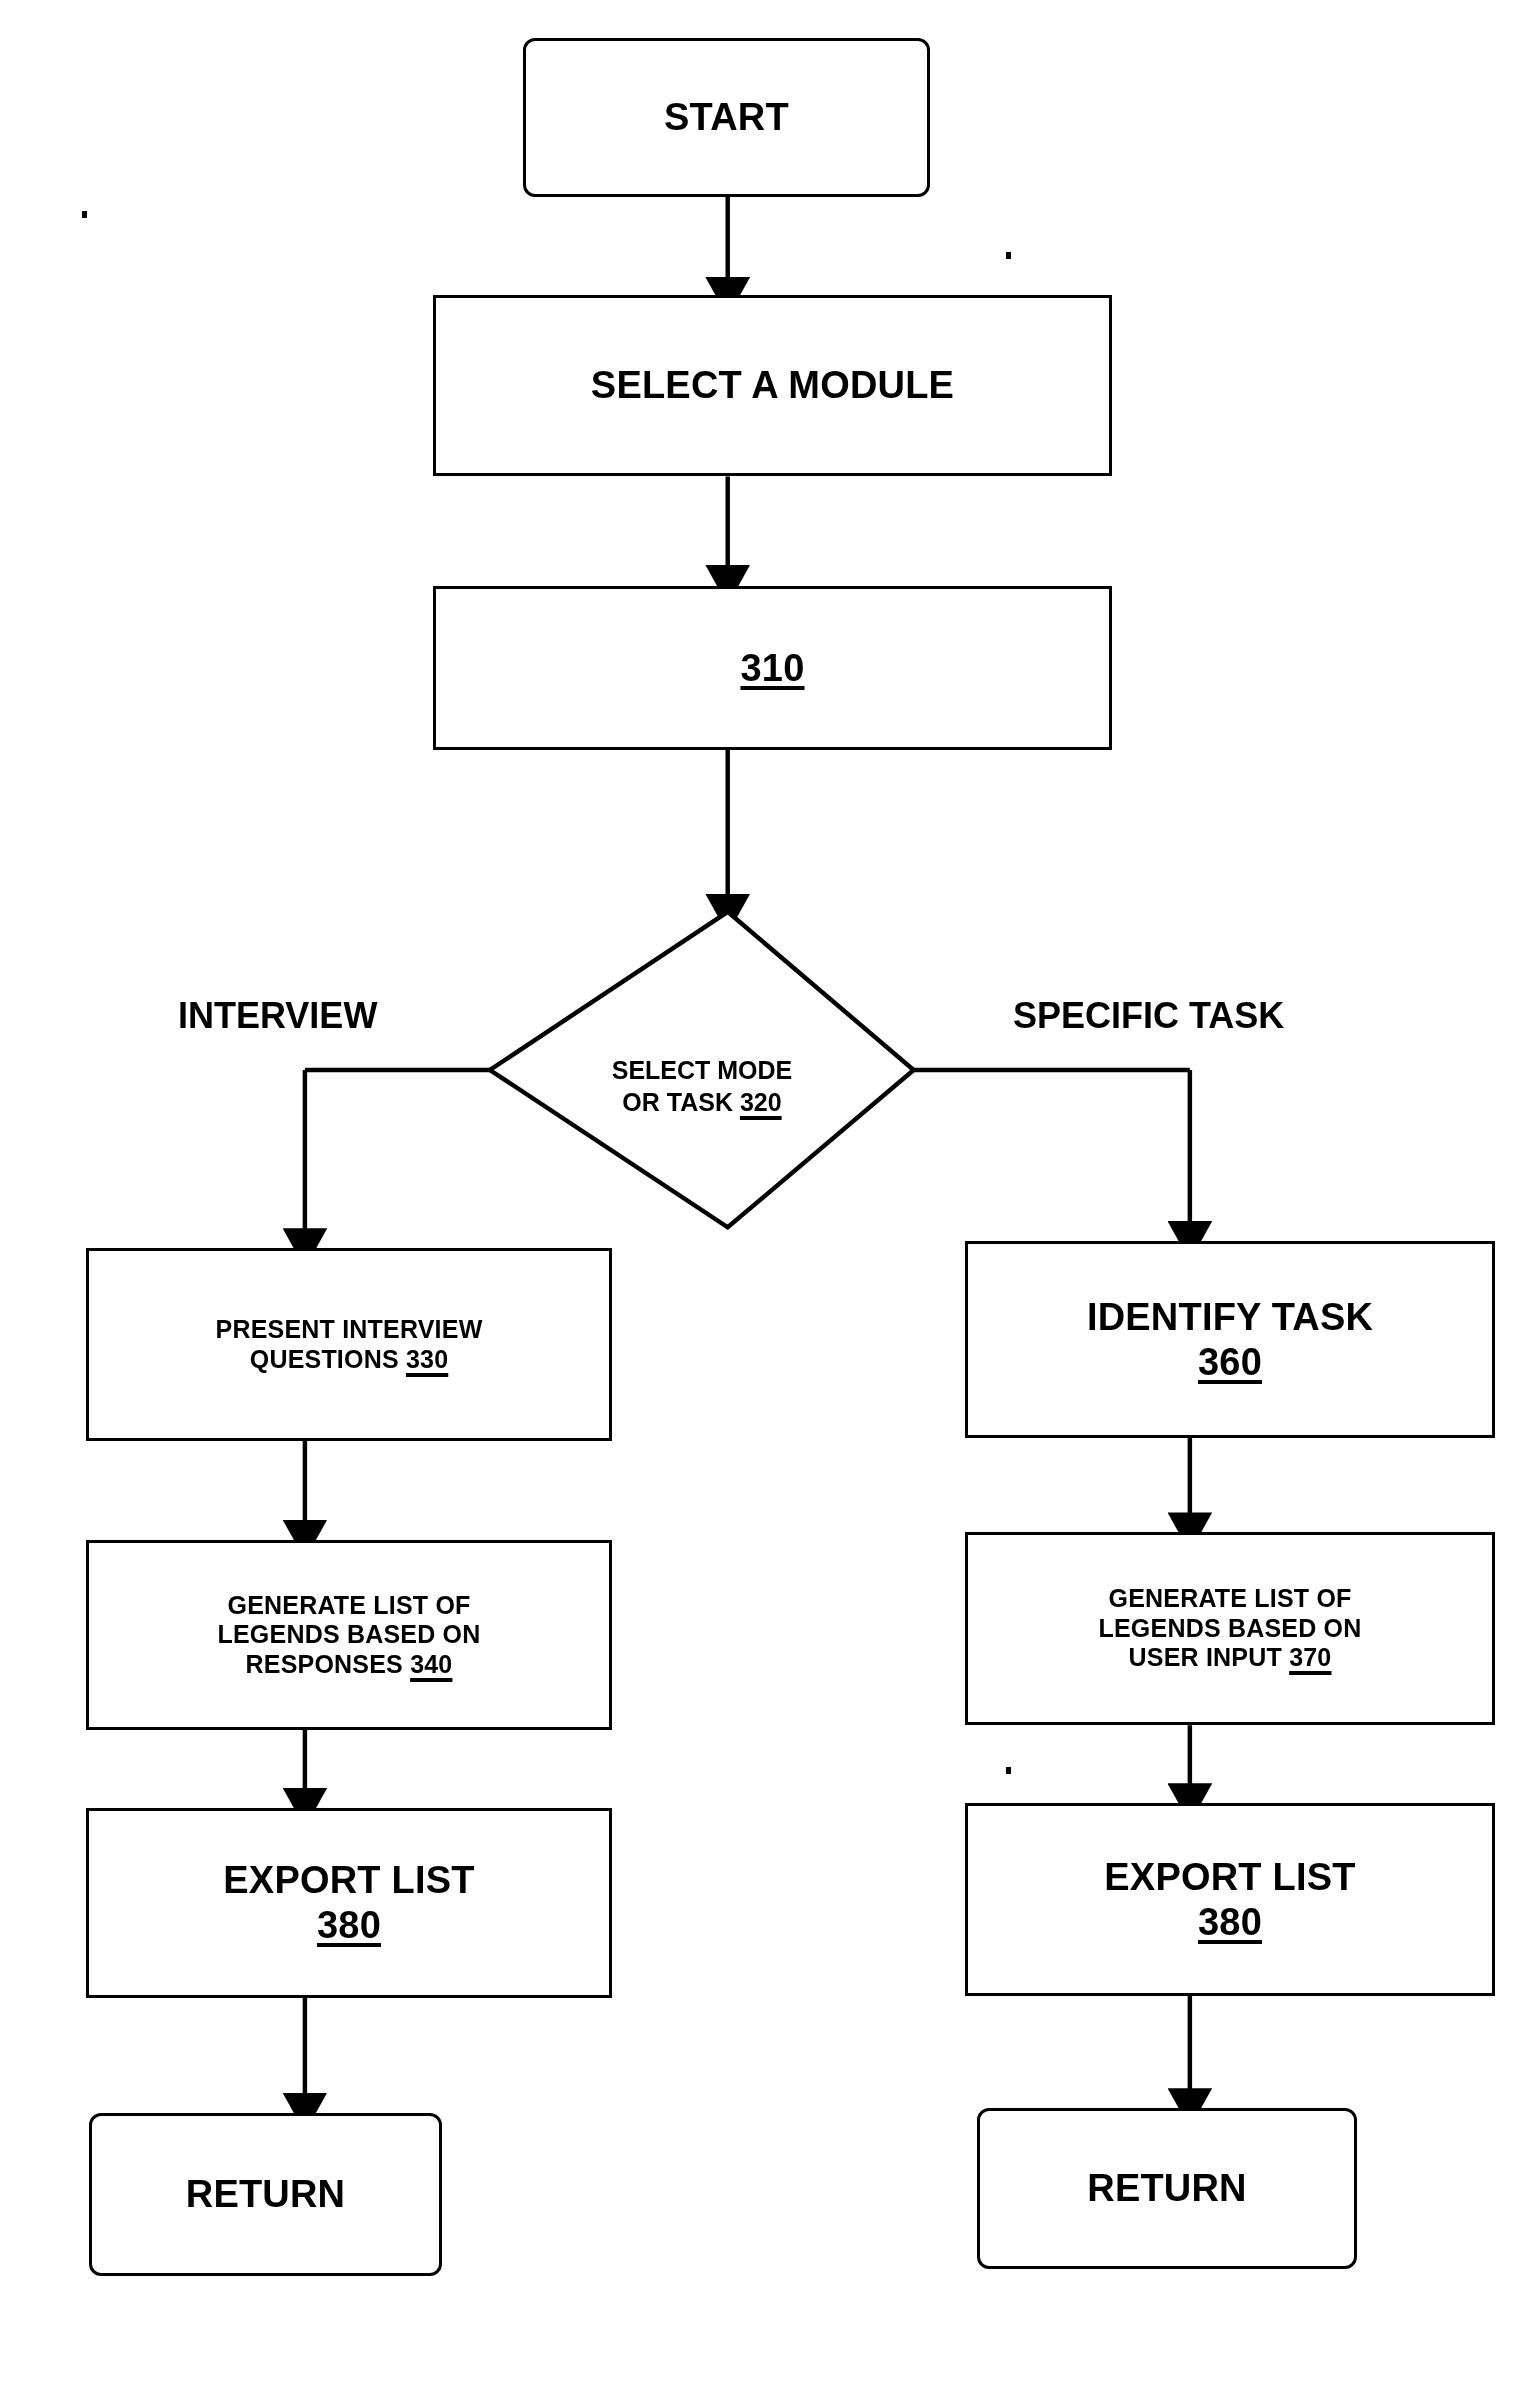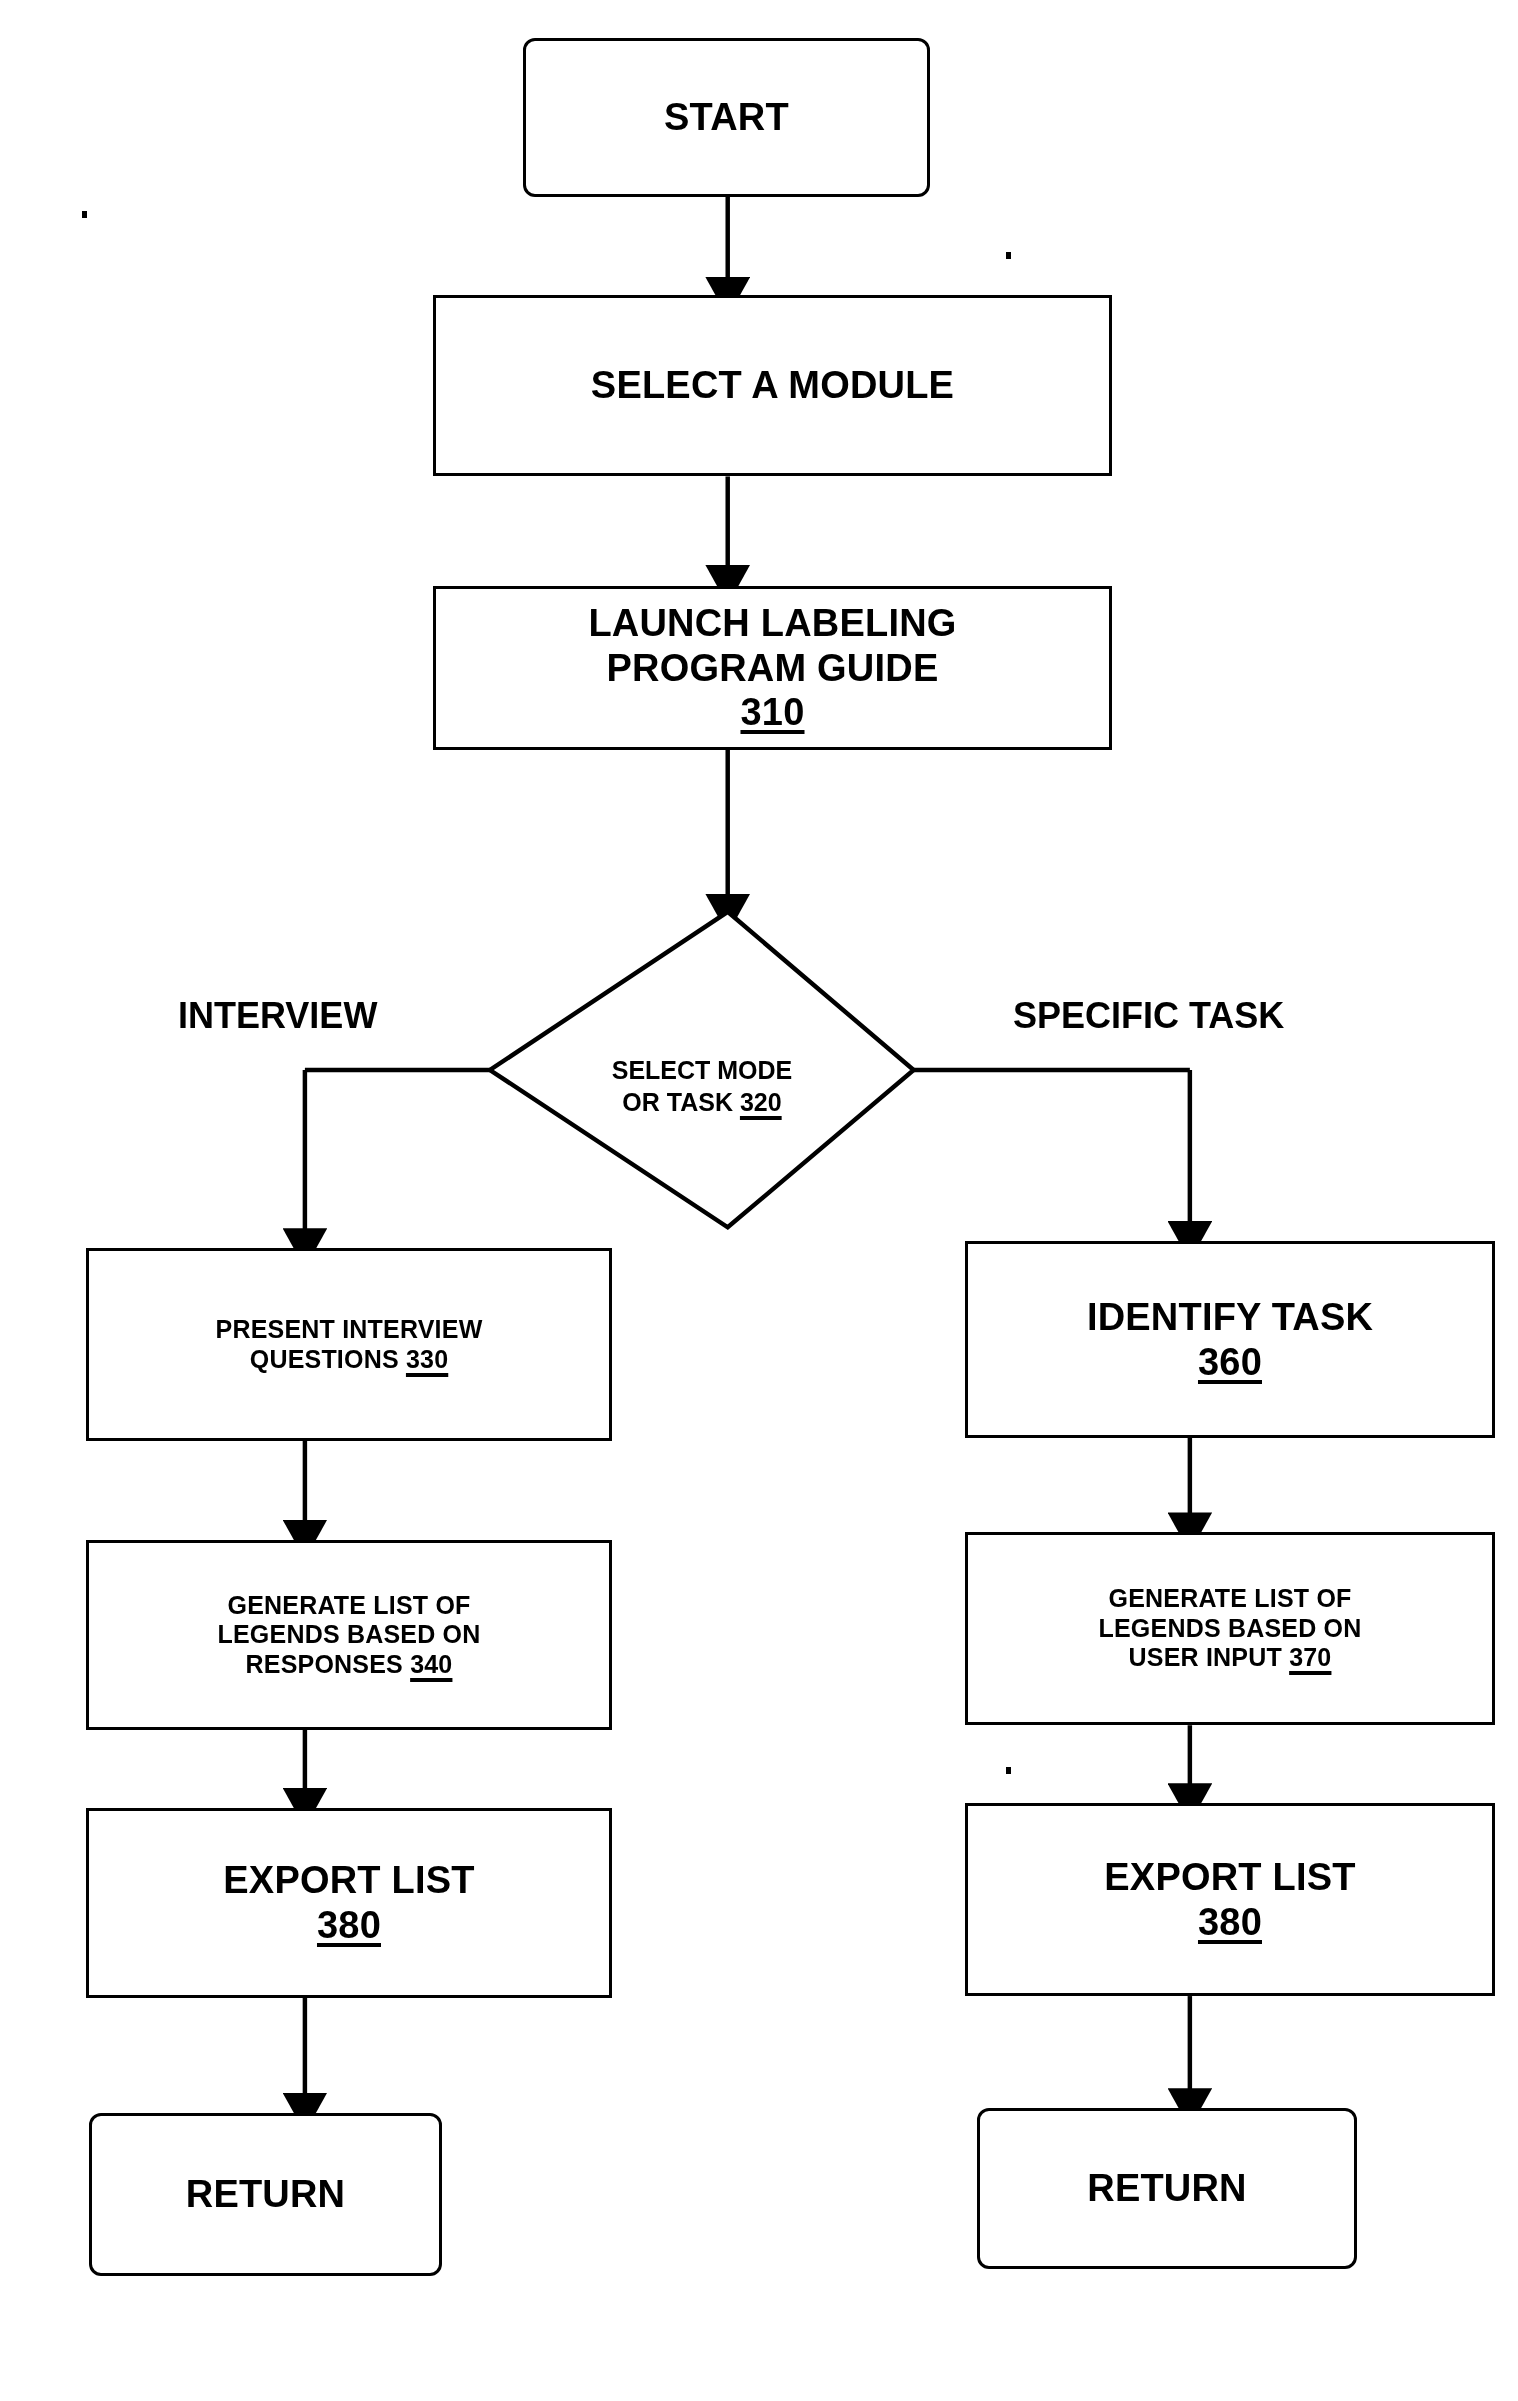--- a/index.html
+++ b/index.html
@@ -136,22 +136,20 @@
   </div>
 
   <div class="node proc" style="left:389px; top:295px; width:679px; height:181px;">
     <div>
       <div class="txt t42">SELECT A MODULE</div>
     </div>
   </div>
 
   <div class="node proc" style="left:389px; top:586px; width:679px; height:164px;">
     <div>
-      <div class="txt t42">LAUNCH LABELING
-PROGRAM GUIDE</div>
       <div class="txt t42 ref">310</div>
     </div>
   </div>
 
   <div class="diamond-wrap" style="left:490px; top:912px; width:424px; height:316px;">
     <div class="diamond-text">
       <div>
         <span>SELECT MODE
 OR TASK </span><span class="ref">320</span>
       </div>

